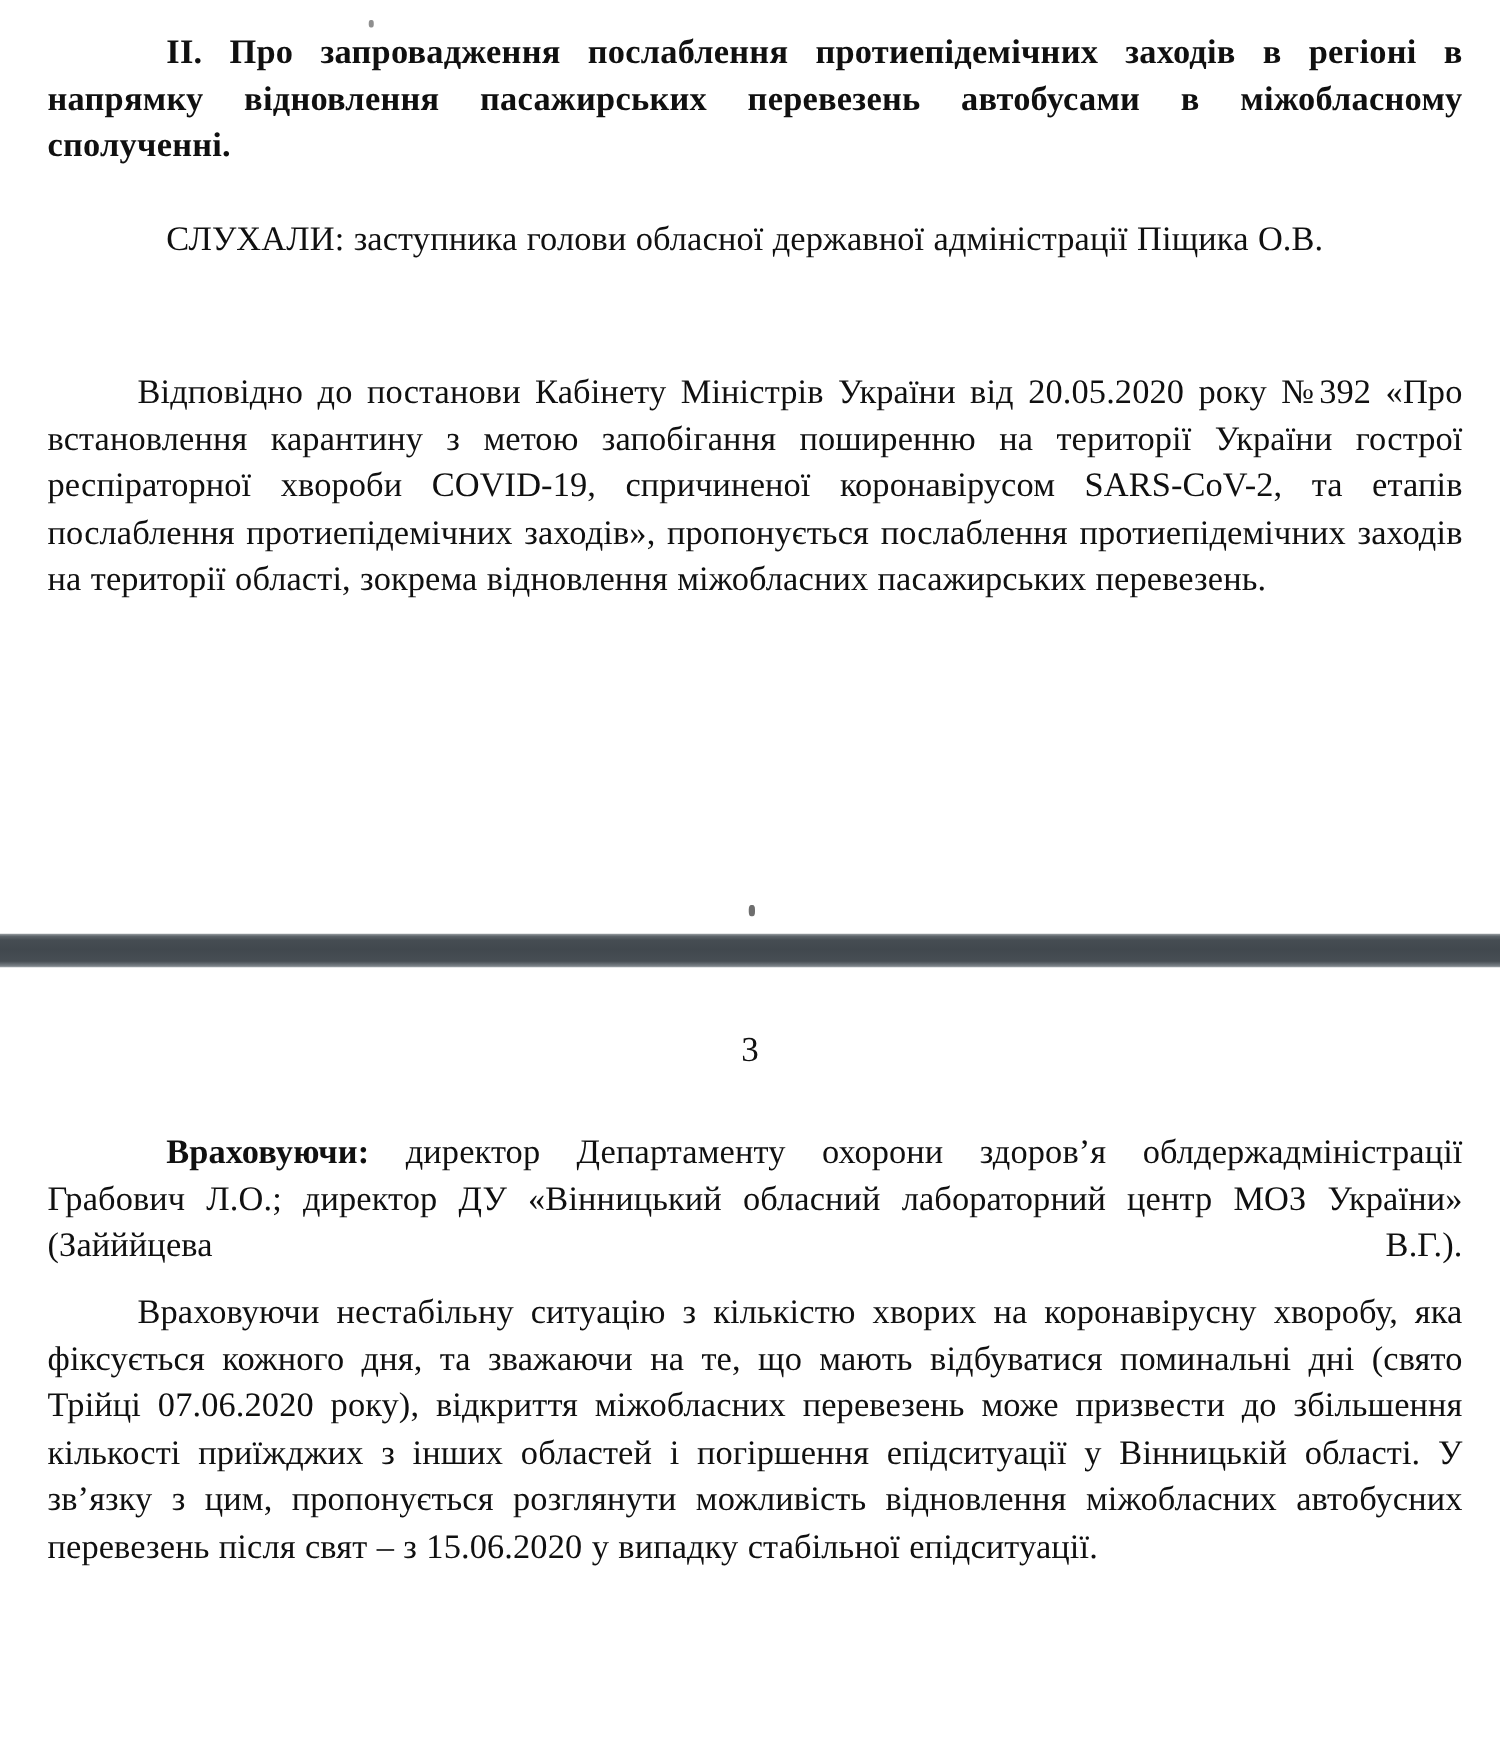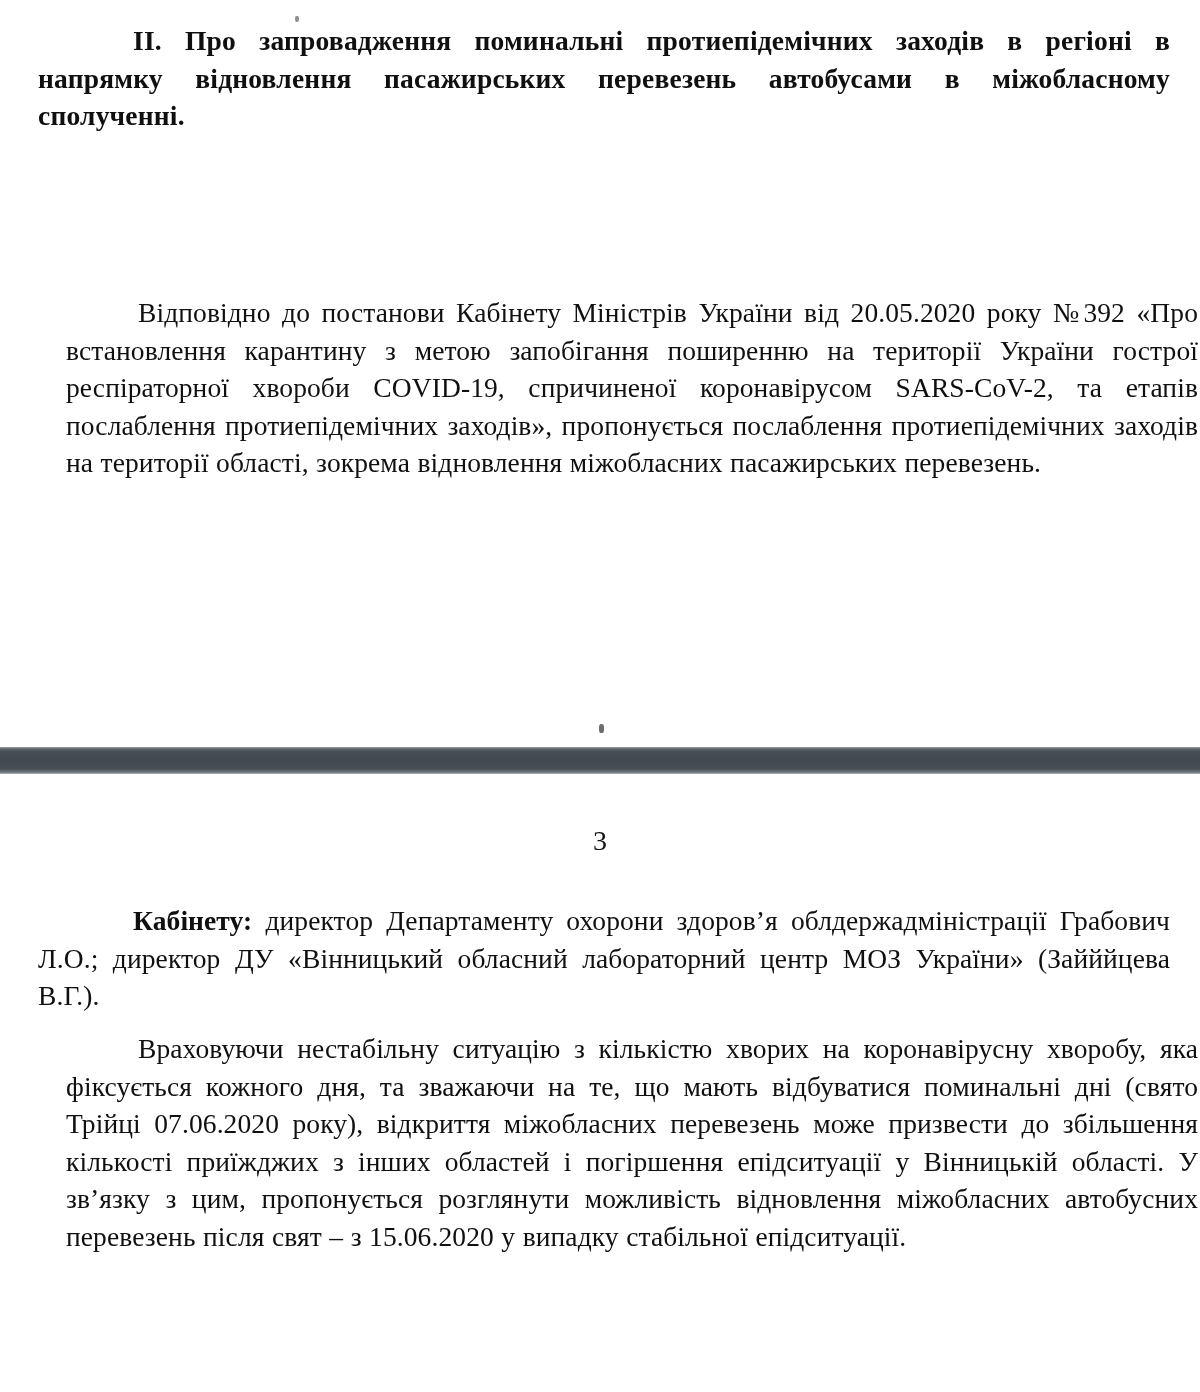--- a/index.html
+++ b/index.html
@@ -43,21 +43,20 @@
   
   .stretch-last::after {
     content: "";
     display: inline-block;
     width: 100%;
     height: 0;
   }
 
   .indent {
     text-indent: 72px;
-    margin-left: 28px;
   }
 
   .indent-wide {
     text-indent: 95px;
   }
 
   .bold-lead {
     font-weight: bold;
   }
 
@@ -120,30 +119,31 @@
   #situation-block    { top: 1030px; }
   #closing-block      { top: 1332px; }
 </style>
 </head>
 <body>
 
 <div id="page">
 
   <div class="speck" id="speck-top"></div>
 
-  <div class="doc-text heading indent-wide stretch-last" id="heading-block">II. Про запровадження поминальні протиепідемічних заходів в регіоні в напрямку відновлення пасажирських перевезень автобусами в міжобласному сполученні.</div>
+  <div class="doc-text heading indent-wide stretch-last" id="heading-block">II. Про запровадження послаблення протиепідемічних заходів в регіоні в напрямку відновлення пасажирських перевезень автобусами в міжобласному сполученні.</div>
 
+  <div class="doc-text indent-wide" id="heard-block">СЛУХАЛИ: заступника голови обласної державної адміністрації Піщика О.В.</div>
 
   <div class="doc-text indent" id="resolution-block">Відповідно до постанови Кабінету Міністрів України від 20.05.2020 року №392 «Про встановлення карантину з метою запобігання  поширенню на території України гострої респіраторної хвороби COVID-19, спричиненої коронавірусом SARS-CoV-2, та етапів послаблення протиепідемічних заходів», пропонується послаблення протиепідемічних заходів на території області, зокрема відновлення міжобласних пасажирських перевезень.</div>
 
   <div id="page-separator"></div>
   <div class="speck" id="speck-mid"></div>
 
   <div id="page-number">3</div>
 
   <div class="doc-text indent-wide stretch-last" id="spoke-block">
-    <span class="bold-lead">Кабінету:</span><span> директор Департаменту охорони здоров’я облдержадміністрації Грабович Л.О.; директор ДУ «Вінницький обласний лабораторний центр МОЗ України» (Зайййцева В.Г.).</span>
+    <span class="bold-lead">Враховуючи:</span><span> директор Департаменту охорони здоров’я облдержадміністрації Грабович Л.О.; директор ДУ «Вінницький обласний лабораторний центр МОЗ України» (Зайййцева В.Г.).</span>
   </div>
 
   <div class="doc-text indent" id="situation-block">Враховуючи нестабільну ситуацію з кількістю хворих на коронавірусну хворобу, яка фіксується кожного дня, та зважаючи на те, що мають відбуватися поминальні дні (свято Трійці 07.06.2020 року), відкриття міжобласних перевезень може призвести до  збільшення кількості приїжджих з інших областей і погіршення епідситуації у Вінницькій області. У зв’язку з цим, пропонується розглянути можливість відновлення міжобласних автобусних перевезень після свят – з 15.06.2020 у випадку стабільної епідситуації.</div>
 
 
 </div>
 
 </body></html>

